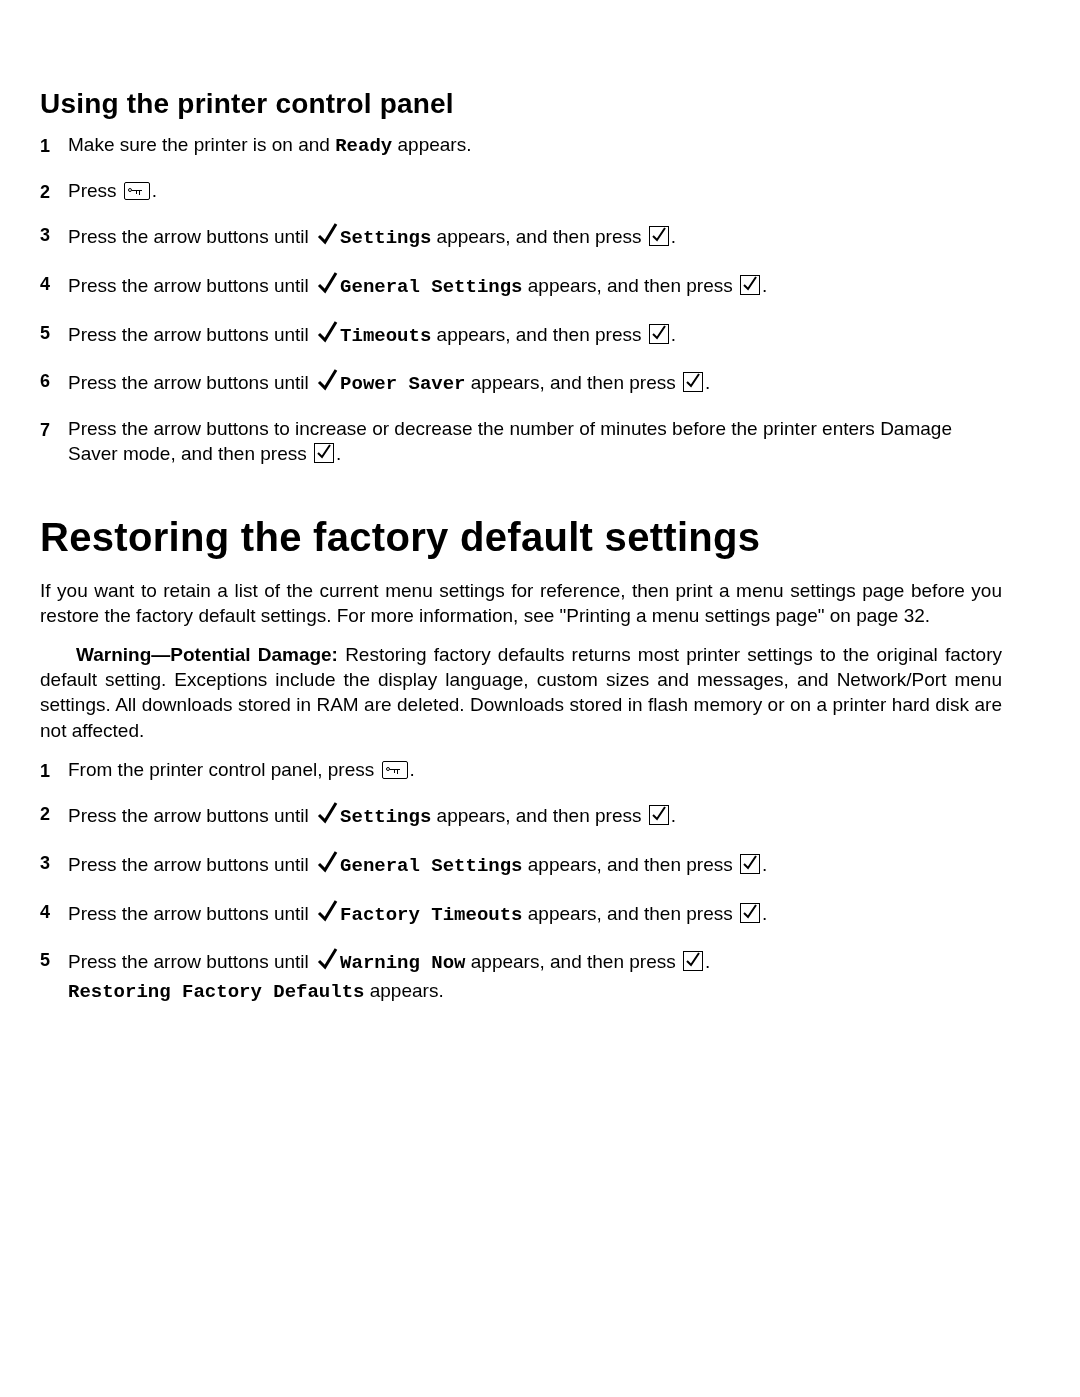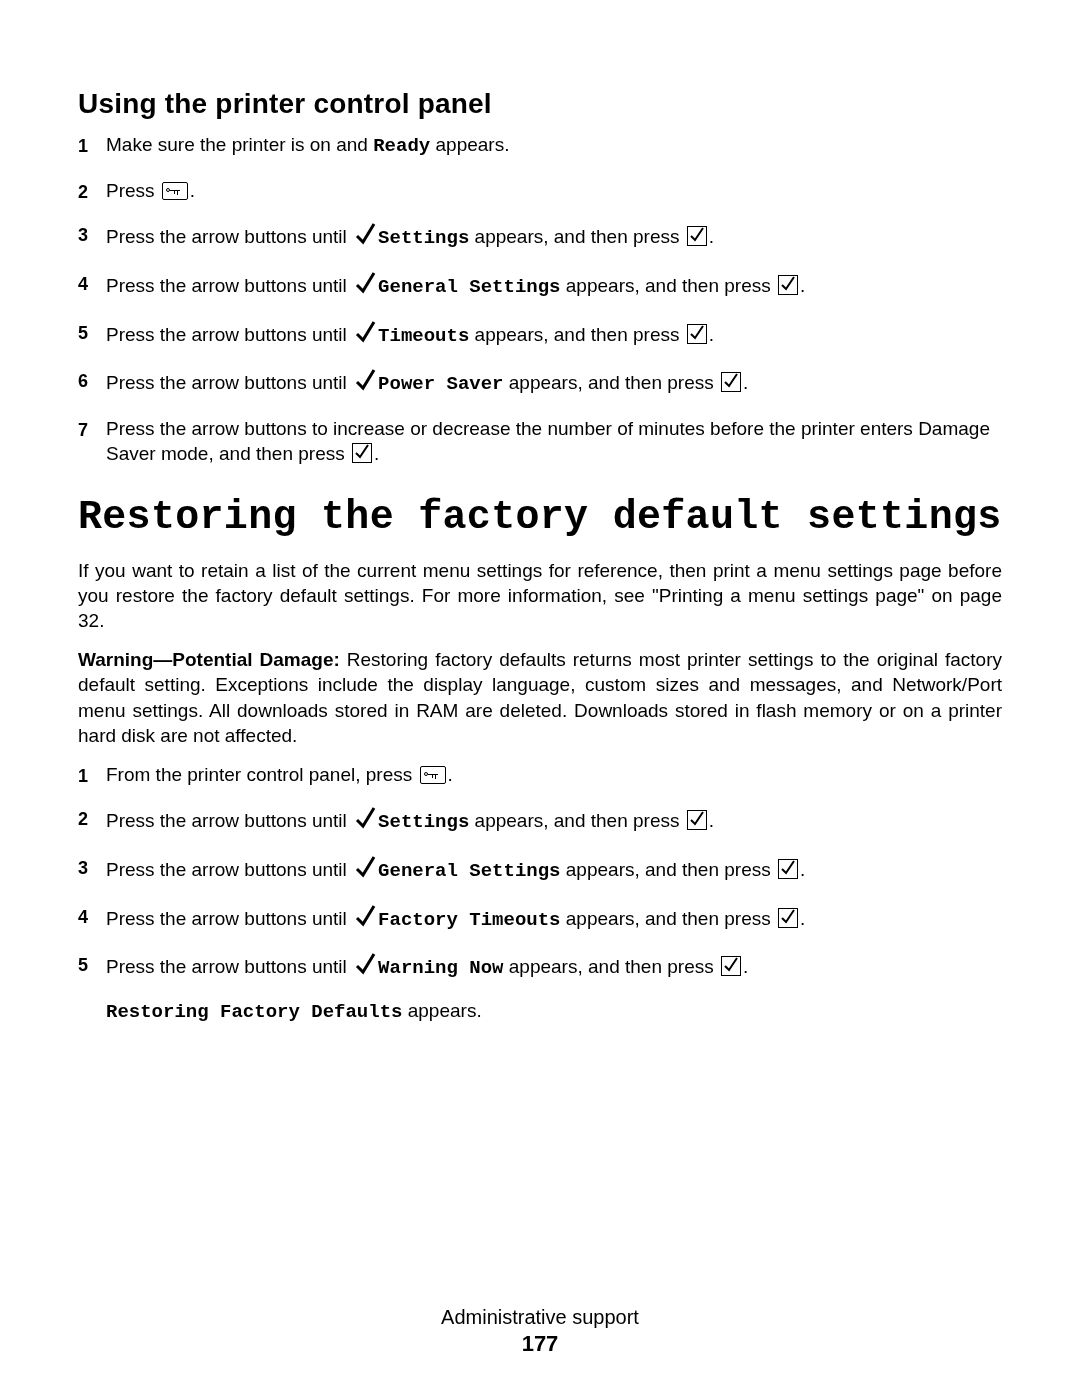--- a/index.html
+++ b/index.html
@@ -6,36 +6,36 @@
     margin: 0;
     padding: 0;
     background: #fff;
     font-family: Arial, Helvetica, sans-serif;
     color: #000;
   }
   .page {
     width: 1080px;
     min-height: 1397px;
     box-sizing: border-box;
-    padding: 88px 78px 40px 78px;
+    padding: 88px 78px 40px 40px;
     position: relative;
     margin: 0 auto;
   }
   h2.section-sub {
     font-family: Arial, Helvetica, sans-serif;
     font-weight: 700;
     font-size: 28px;
     margin: 0 0 12px 0;
     letter-spacing: 0.2px;
   }
   h1.section-head {
-    font-family: Liberation Mono, monospace;
+    font-family: Liberation Sans, sans-serif;
     font-weight: 700;
     font-size: 40px;
-    margin: 28px 0 18px 0;
+    margin: 48px 0 18px 0;
     letter-spacing: 0.3px;
   }
   ol.steps {
     list-style: none;
     padding: 0;
     margin: 0 0 10px 0;
     counter-reset: step;
   }
   ol.steps > li {
     position: relative;
@@ -151,24 +151,25 @@
   .footer .chap {
     font-size: 20px;
     margin-bottom: 2px;
   }
   .footer .pnum {
     font-weight: 700;
     font-size: 22px;
   }
   .subline {
     display: block;
-    margin-top: 16px;
+    margin-top: 1px;
   }
   .bold {
     font-weight: 700;
+    margin-left: 36px;
   }
 </style>
 </head>
 <body>
 
 <div class="page">
 
   <h2 class="section-sub">Using the printer control panel</h2>
 
   <ol class="steps">
@@ -251,17 +252,13 @@
             <path d="M3 15 L9 21 L20 3" stroke="#000" stroke-width="3" fill="none"></path>
           </svg></span><span class="mono">Warning Now</span><span> appears, and then press </span><span class="check-box"><svg viewBox="0 0 16 18">
             <path d="M2 10 L6 14 L14 2" stroke="#000" stroke-width="2" fill="none"></path>
           </svg></span><span>.</span>
       <span class="subline">
         <span class="mono">Restoring Factory Defaults</span><span> appears.</span>
       </span>
     </li>
   </ol>
 
-  <div class="footer">
-    <div class="chap">Administrative support</div>
-    <div class="pnum">177</div>
-  </div>
 </div>
 
 </body></html>

